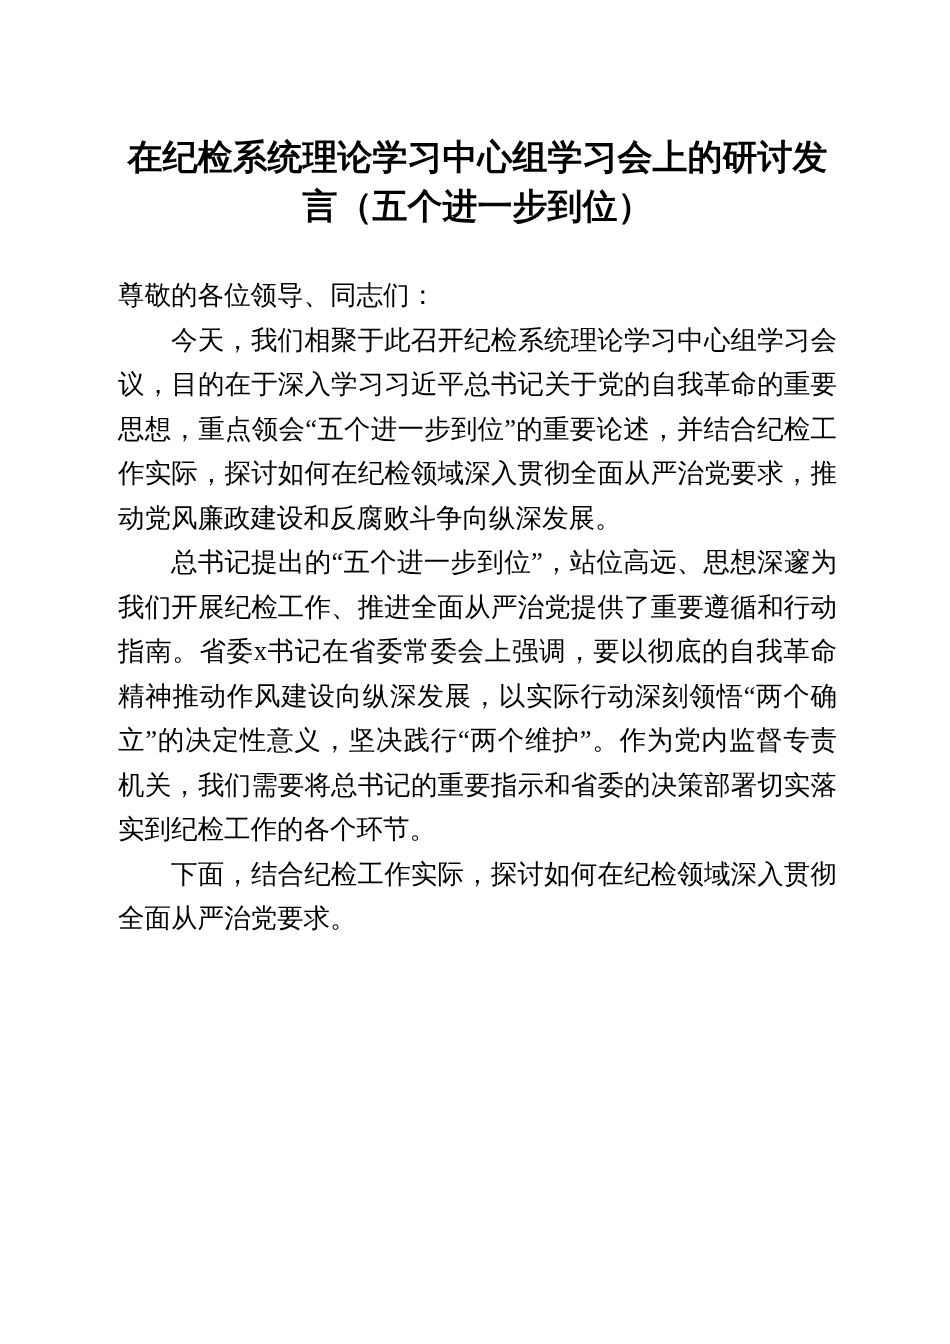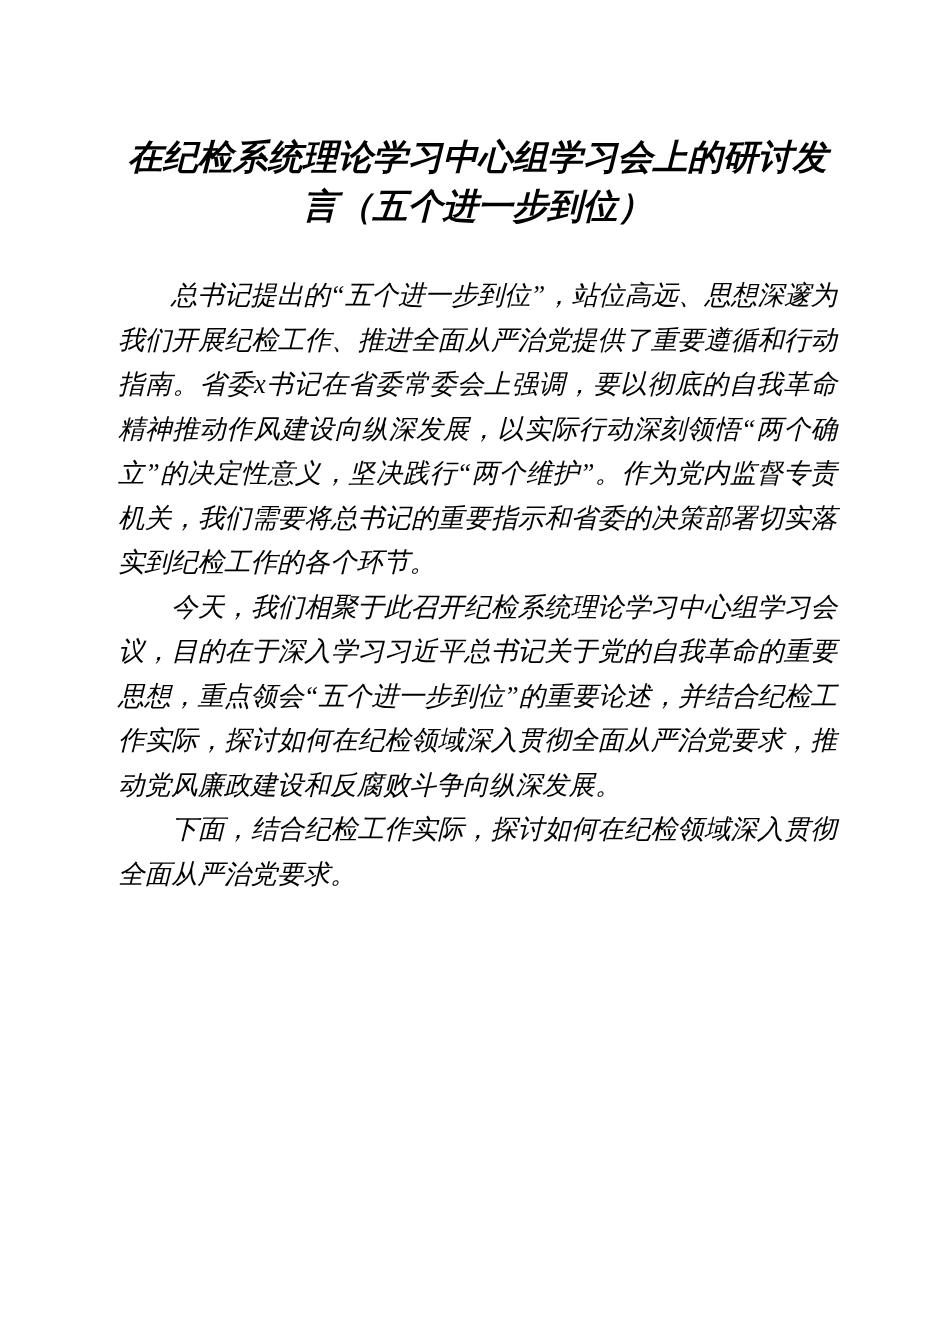--- a/index.html
+++ b/index.html
@@ -8,21 +8,20 @@
     width: 950px;
     height: 1344px;
     background: #ffffff;
     color: #000000;
     overflow: hidden;
   }
   .page {
     width: 950px;
     height: 1344px;
     padding: 133px 113px 0 118px;
-    font-style: italic;
   }
   .doc-title {
     margin: 0 0 42px 0;
     font-family: "Liberation Serif", serif;
     font-weight: 700;
     font-size: 35px;
     line-height: 49px;
     text-align: center;
   }
   .doc-body p,
@@ -49,22 +48,23 @@
     text-indent: 2em;
   }
 </style>
 </head>
 <body>
 
 <div class="page">
   <h1 class="doc-title">在纪检系统理论学习中心组学习会上的研讨发言（五个进一步到位）</h1>
 
   <div class="doc-body">
+    <p class="salutation">尊敬的各位领导、同志们：</p>
+
+    <p class="para">今天，我们相聚于此召开纪检系统理论学习中心组学习会议，目的在于深入学习习近平总书记关于党的自我革命的重要思想，重点领会“五个进一步到位”的重要论述，并结合纪检工作实际，探讨如何在纪检领域深入贯彻全面从严治党要求，推动党风廉政建设和反腐败斗争向纵深发展。</p>
 
     <p class="para">总书记提出的“五个进一步到位”，站位高远、思想深邃为我们开展纪检工作、推进全面从严治党提供了重要遵循和行动指南。省委x书记在省委常委会上强调，要以彻底的自我革命精神推动作风建设向纵深发展，以实际行动深刻领悟“两个确立”的决定性意义，坚决践行“两个维护”。作为党内监督专责机关，我们需要将总书记的重要指示和省委的决策部署切实落实到纪检工作的各个环节。</p>
-
-    <p class="para">今天，我们相聚于此召开纪检系统理论学习中心组学习会议，目的在于深入学习习近平总书记关于党的自我革命的重要思想，重点领会“五个进一步到位”的重要论述，并结合纪检工作实际，探讨如何在纪检领域深入贯彻全面从严治党要求，推动党风廉政建设和反腐败斗争向纵深发展。</p>
 
     <p class="para">下面，结合纪检工作实际，探讨如何在纪检领域深入贯彻全面从严治党要求。</p>
 
 
   </div>
 </div>
 
 </body></html>

